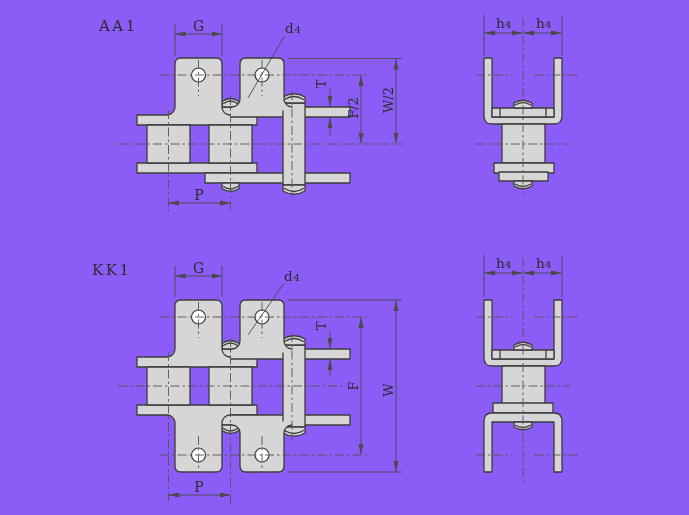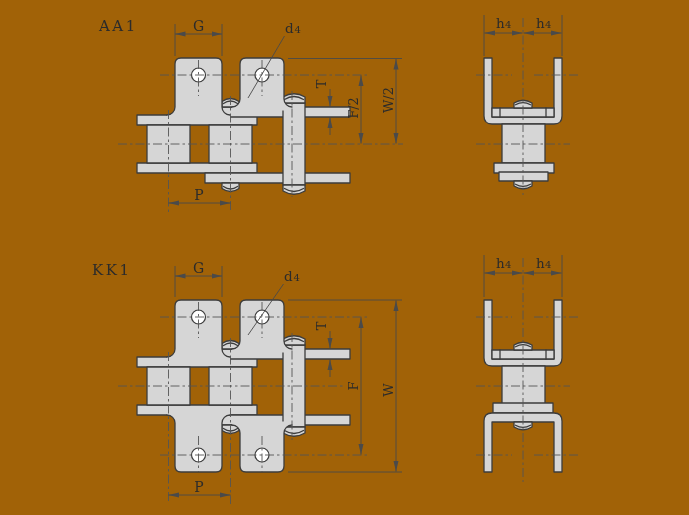--- a/index.html
+++ b/index.html
@@ -1,16 +1,16 @@
 <!DOCTYPE html>
 <html><head>
 <meta charset="utf-8">
 <style>
   html,body{margin:0;padding:0;background:#ffffff;}
-  .stage{width:689px;height:515px;position:relative;background:#a16207;overflow:hidden;}
+  .stage{width:689px;height:515px;position:relative;background:#8b5cf6;overflow:hidden;}
   svg{display:block;}
   .part{fill:#d6d6d6;stroke:#3c3c3c;stroke-width:1.3;stroke-linejoin:round;}
   .pline{fill:none;stroke:#3c3c3c;stroke-width:1.3;stroke-linejoin:round;stroke-linecap:round;}
   .hole{fill:#ffffff;stroke:#3c3c3c;stroke-width:1.2;}
   .cl{fill:none;stroke:#555555;stroke-width:0.9;stroke-dasharray:9 3 2.5 3;}
   .dim{fill:none;stroke:#4a4a4a;stroke-width:0.9;}
   text{font-family:"DejaVu Serif","Liberation Serif",serif;fill:#2b2b2b;}
   .lbl{font-size:14px;}
   .lblr{font-size:13px;}
   .sm{font-size:13.5px;}

